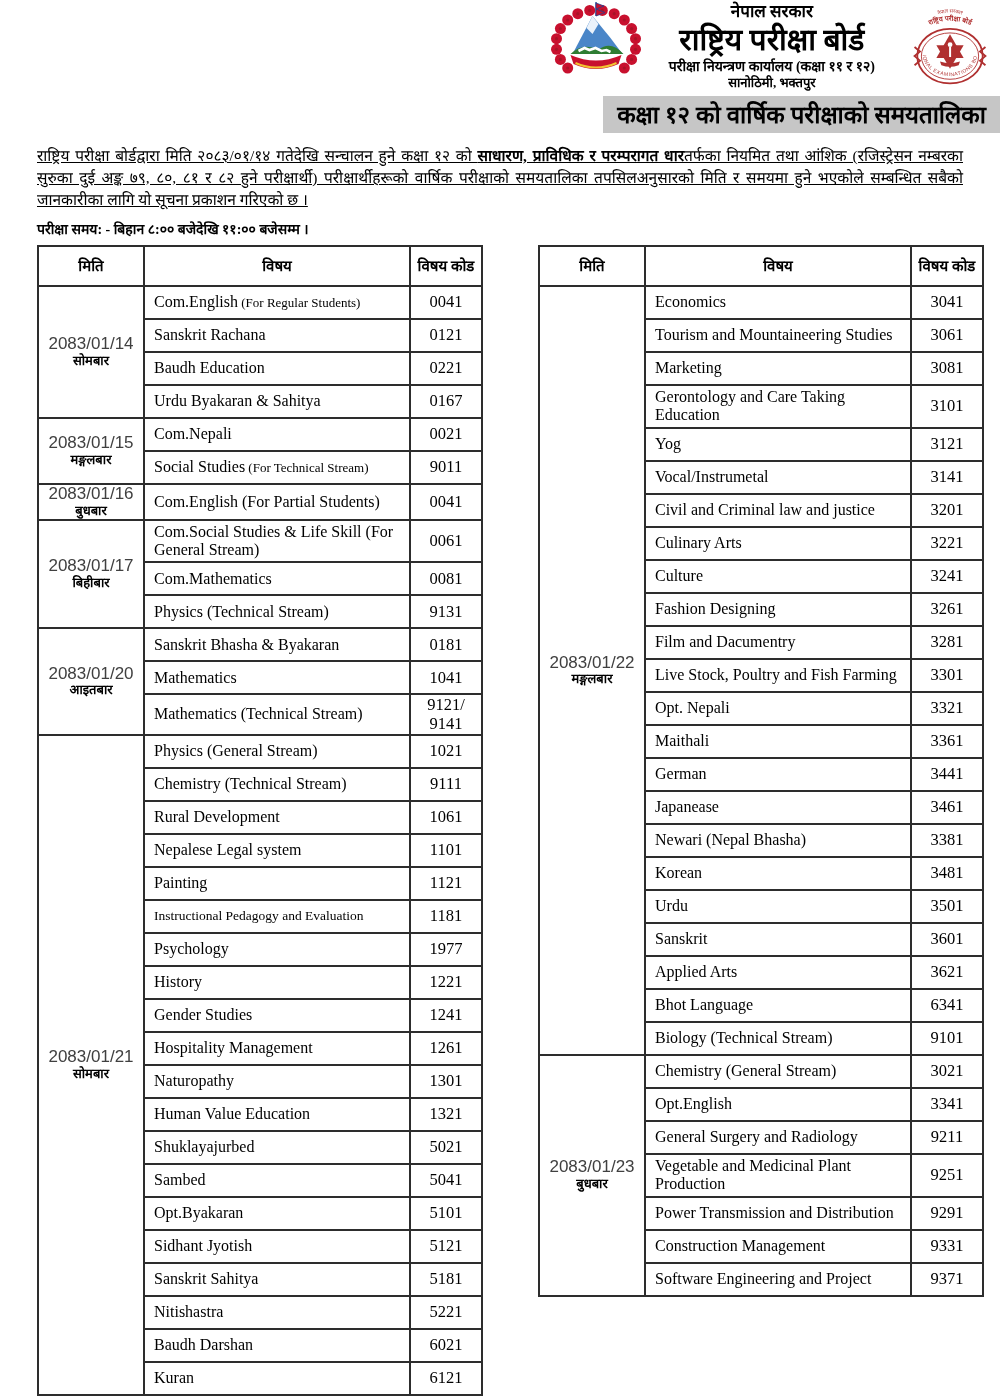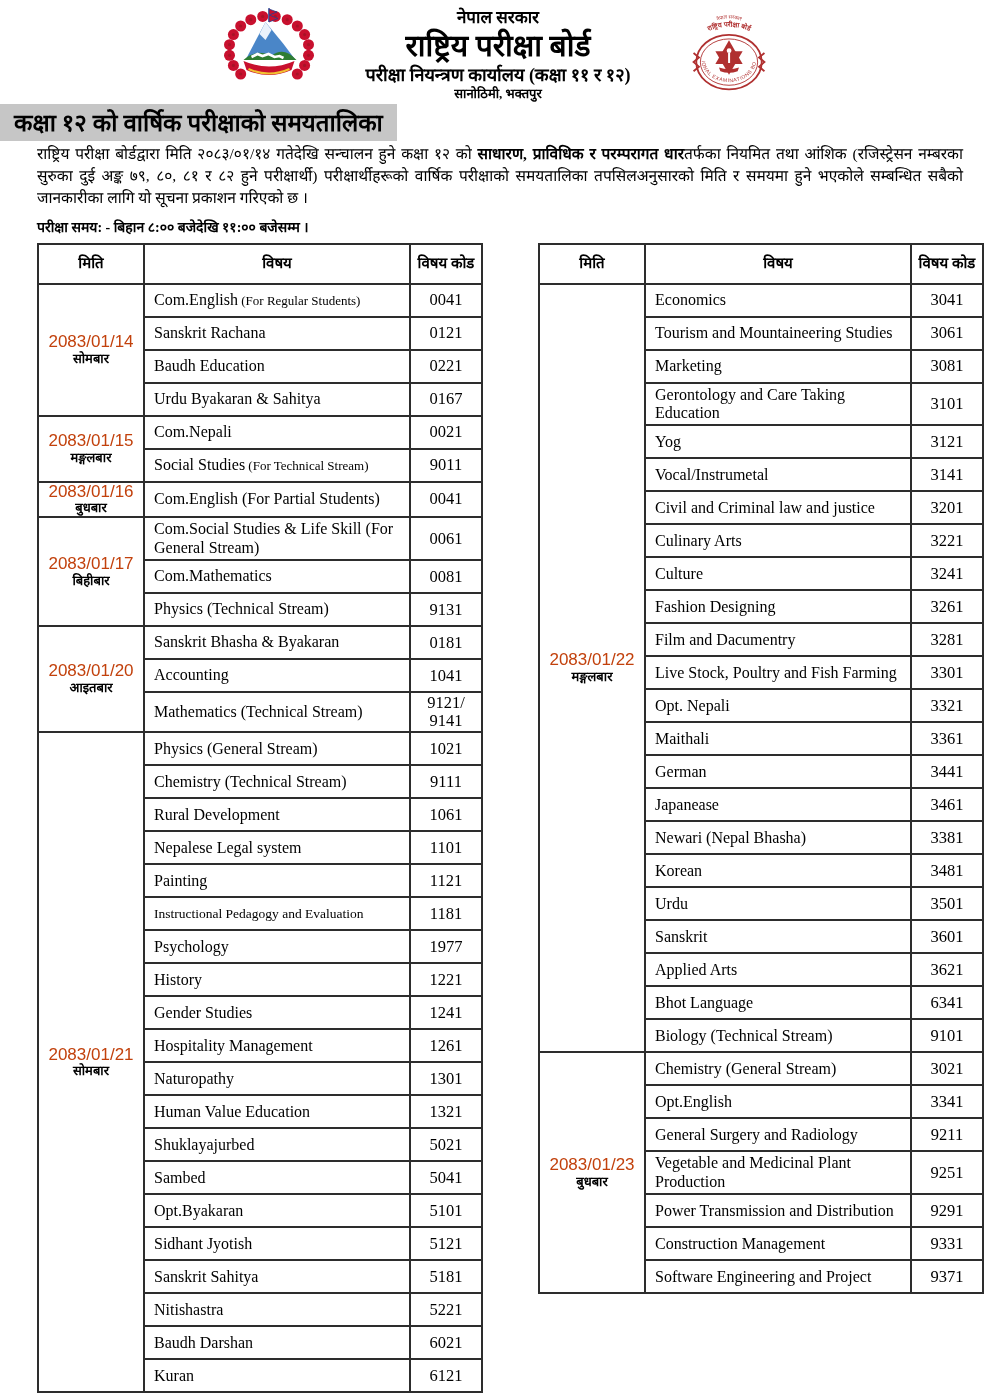--- a/index.html
+++ b/index.html
@@ -10,46 +10,46 @@
     height: 1399px;
     margin: 0 auto;
     background: #ffffff;
     color: #000;
     font-family: "Liberation Serif", serif;
     overflow: hidden;
   }
   
   .masthead {
     display: flex;
-    justify-content: center;
+    justify-content: flex-end;
     align-items: flex-start;
-    gap: 48px;
-    padding-top: 6px;
+    gap: 25px;
   }
   .logo { flex: 0 0 auto; }
   .masthead-text { text-align: center; line-height: 1.15; padding-top: 2px; }
   .govt    { font-size: 17px; font-weight: bold; }
   .board   { font-size: 30px; font-weight: bold; margin-top: 1px; }
-  .office  { font-size: 18px; font-weight: bold; margin-top: 2px; }
+  .office  { font-size: 14px; font-weight: bold; margin-top: 2px; }
   .address { font-size: 13px; font-weight: bold; margin-top: 1px; }
   
-  .title-wrap { text-align: left; margin-top: 2px; }
+  .title-wrap { text-align: right; margin-top: 2px; }
   .doc-title {
     display: inline-block;
     background: var(--title_bg, #c6c6c6);
     padding: 1px 14px 3px;
     font-size: 24px;
     font-weight: bold;
   }
   
   .notice {
-    margin: 2px 37px 0 37px;
+    margin: 12px 37px 0 37px;
     font-size: 15.5px;
     line-height: 1.42;
     text-align: justify;
+    text-decoration: underline;
   }
   .exam-time { margin: 8px 37px 7px 37px; font-size: 14px; font-weight: bold; }
   
   .tables {
     display: flex;
     gap: 55px;
     padding: 0 37px;
     align-items: flex-start;
   }
   table.sched {
@@ -61,21 +61,21 @@
   .sched th {
     height: 40px;
     font-size: 15px;
     font-weight: bold;
     text-align: center;
     vertical-align: middle;
     line-height: 1.1;
   }
   .sched td { height: 33px; vertical-align: middle; }
   .date-cell { text-align: center; padding: 0 2px; }
-  .date { font-family: "Liberation Sans", sans-serif; font-size: 17px; color: #c2410c; line-height: 1.1; }
+  .date { font-family: "Liberation Sans", sans-serif; font-size: 17px; color: #404040; line-height: 1.1; }
   .day  { font-size: 13px; font-weight: bold; line-height: 1.15; }
   .subject-cell { font-size: 16px; padding: 2px 4px 2px 9px; line-height: 1.15; }
   .subject-cell.small { font-size: 13.5px; }
   .note { font-size: 13px; }
   .code-cell {
     text-align: center;
     font-size: 16.5px;
     white-space: pre-line;
     line-height: 1.1;
     padding: 1px 2px;
@@ -259,21 +259,21 @@
           </tr>
           <tr>
             <td class="date-cell" rowspan="3">
               <div class="date">2083/01/20</div>
               <div class="day">आइतबार</div>
             </td>
             <td class="subject-cell"><span>Sanskrit Bhasha &amp; Byakaran</span></td>
             <td class="code-cell">0181</td>
           </tr>
           <tr>
-            <td class="subject-cell"><span>Accounting</span></td>
+            <td class="subject-cell"><span>Mathematics</span></td>
             <td class="code-cell">1041</td>
           </tr>
           <tr>
             <td class="subject-cell"><span>Mathematics (Technical Stream)</span></td>
             <td class="code-cell">9121/
 9141</td>
           </tr>
           <tr>
             <td class="date-cell" rowspan="20">
               <div class="date">2083/01/21</div>

